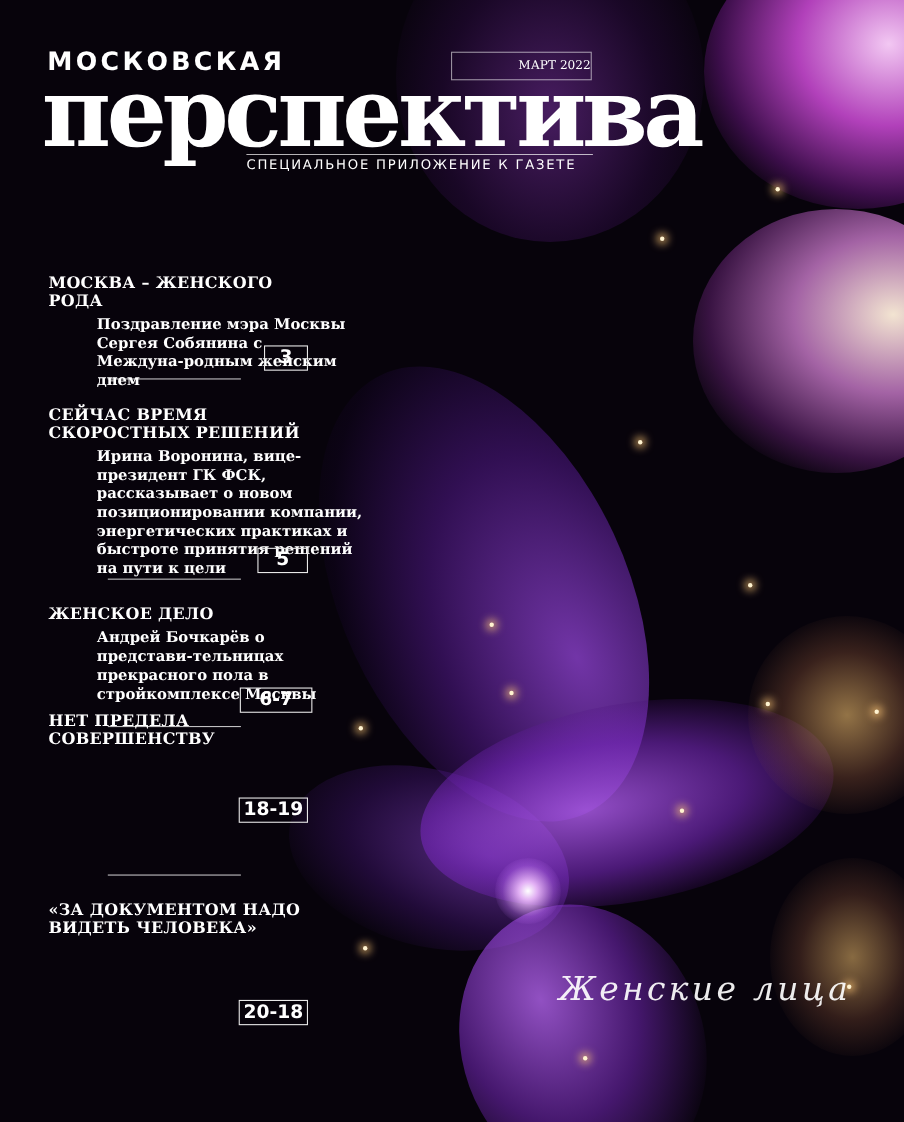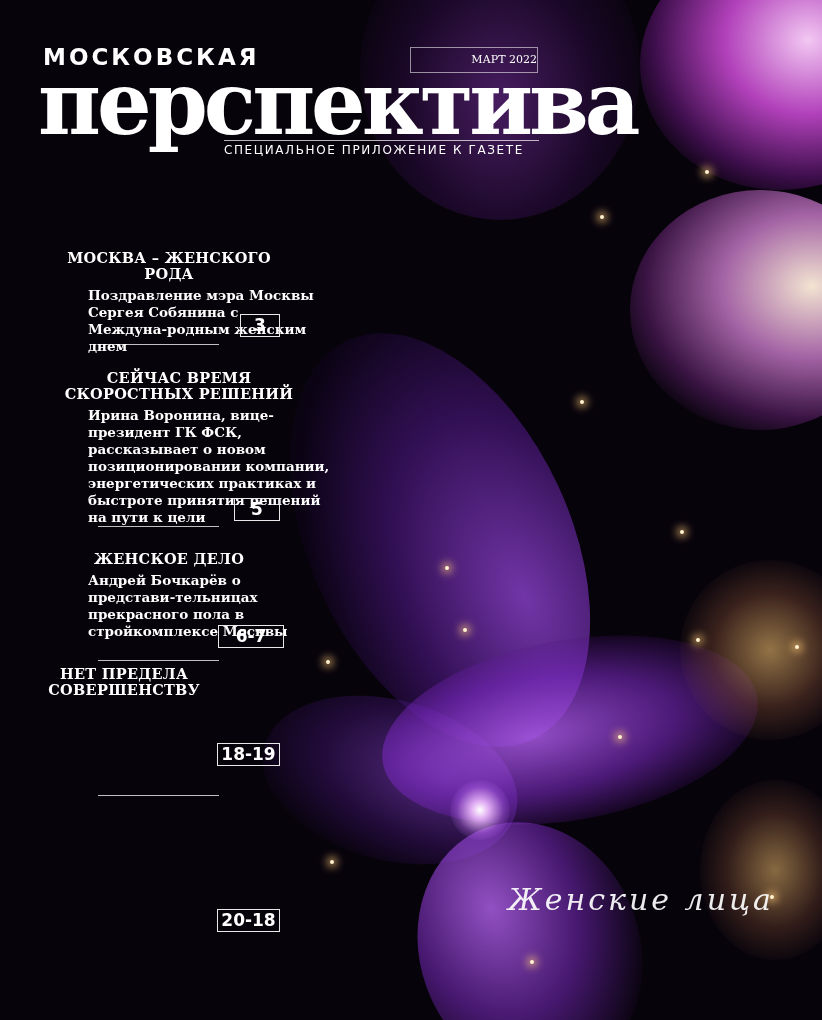--- a/index.html
+++ b/index.html
@@ -37,21 +37,21 @@
   .masthead-top { position: absolute; left: 43px; top: 44px; font-family: "DejaVu Sans", sans-serif;
     font-weight: bold; font-size: 23px; letter-spacing: 3px; text-align: right; }
   .masthead-main { position: absolute; left: 38px; top: 60px; font-family: "DejaVu Serif", serif;
     font-weight: bold; font-size: 86px; letter-spacing: -4px; line-height: 1; transform: scaleY(1.02); }
   .issue-box { position: absolute; left: 410px; top: 47px; width: 126px; height: 24px;
     border: 1px solid rgba(255,255,255,0.55); font-size: 11px; text-align: right; line-height: 24px; }
   .subtitle { position: absolute; left: 224px; top: 140px; width: 315px; border-top: 1px solid rgba(255,255,255,0.7);
     font-family: "DejaVu Sans", sans-serif; font-size: 12px; letter-spacing: 1.6px; padding-top: 2px; white-space: nowrap; }
 
   .toc { position: absolute; left: 44px; width: 250px; }
-  .toc .heading { font-family: "DejaVu Serif", serif; font-weight: bold; font-size: 14.5px; line-height: 16px; letter-spacing: 0.3px; text-align: center; }
+  .toc .heading { font-family: "DejaVu Serif", serif; font-weight: bold; font-size: 14.5px; line-height: 16px; letter-spacing: 0.3px; }
   .toc .desc { font-family: "DejaVu Serif", serif; font-weight: bold; font-size: 13.5px; line-height: 17px; margin-top: 5px; margin-left: 44px; }
   .toc .page { position: absolute; border: 1.5px solid #e8e8e8; font-family: "DejaVu Sans", sans-serif;
     font-weight: bold; font-size: 17px; text-align: center; height: 21px; line-height: 21px; }
   .divider { position: absolute; left: 98px; width: 121px; height: 1px; background: rgba(255,255,255,0.75); }
 
   .script { position: absolute; left: 508px; top: 882px; font-family: "DejaVu Serif", serif; font-style: italic;
     font-size: 30px; letter-spacing: 3px; color: #ffffff; opacity: 0.92; text-align: center; }
 </style>
 </head>
 <body>
@@ -104,24 +104,25 @@
   </div>
   <div class="divider" style="top:526px"></div>
 
   <div class="toc" style="top:551px">
     <div class="heading">ЖЕНСКОЕ ДЕЛО</div>
     <div class="desc" style="width:225px">Андрей Бочкарёв о представи-тельницах прекрасного пола в стройкомплексе Москвы</div>
     <div class="page" style="left:174px;top:74px;width:64px">6-7</div>
   </div>
   <div class="divider" style="top:660px"></div>
 
-  <div class="toc" style="top:666px">
+  <div class="toc" style="top:648px">
     <div class="heading" style="width:160px">НЕТ ПРЕДЕЛА СОВЕРШЕНСТВУ</div>
     <div class="page" style="left:173px;top:77px;width:61px">18-19</div>
   </div>
   <div class="divider" style="top:795px"></div>
 
   <div class="toc" style="top:820px">
+    <div class="heading" style="width:245px">«ЗА ДОКУМЕНТОМ НАДО ВИДЕТЬ ЧЕЛОВЕКА»</div>
     <div class="page" style="left:173px;top:89px;width:61px">20-18</div>
   </div>
 </nav>
 
 <div class="script">Женские лица</div>
 
 </body></html>

